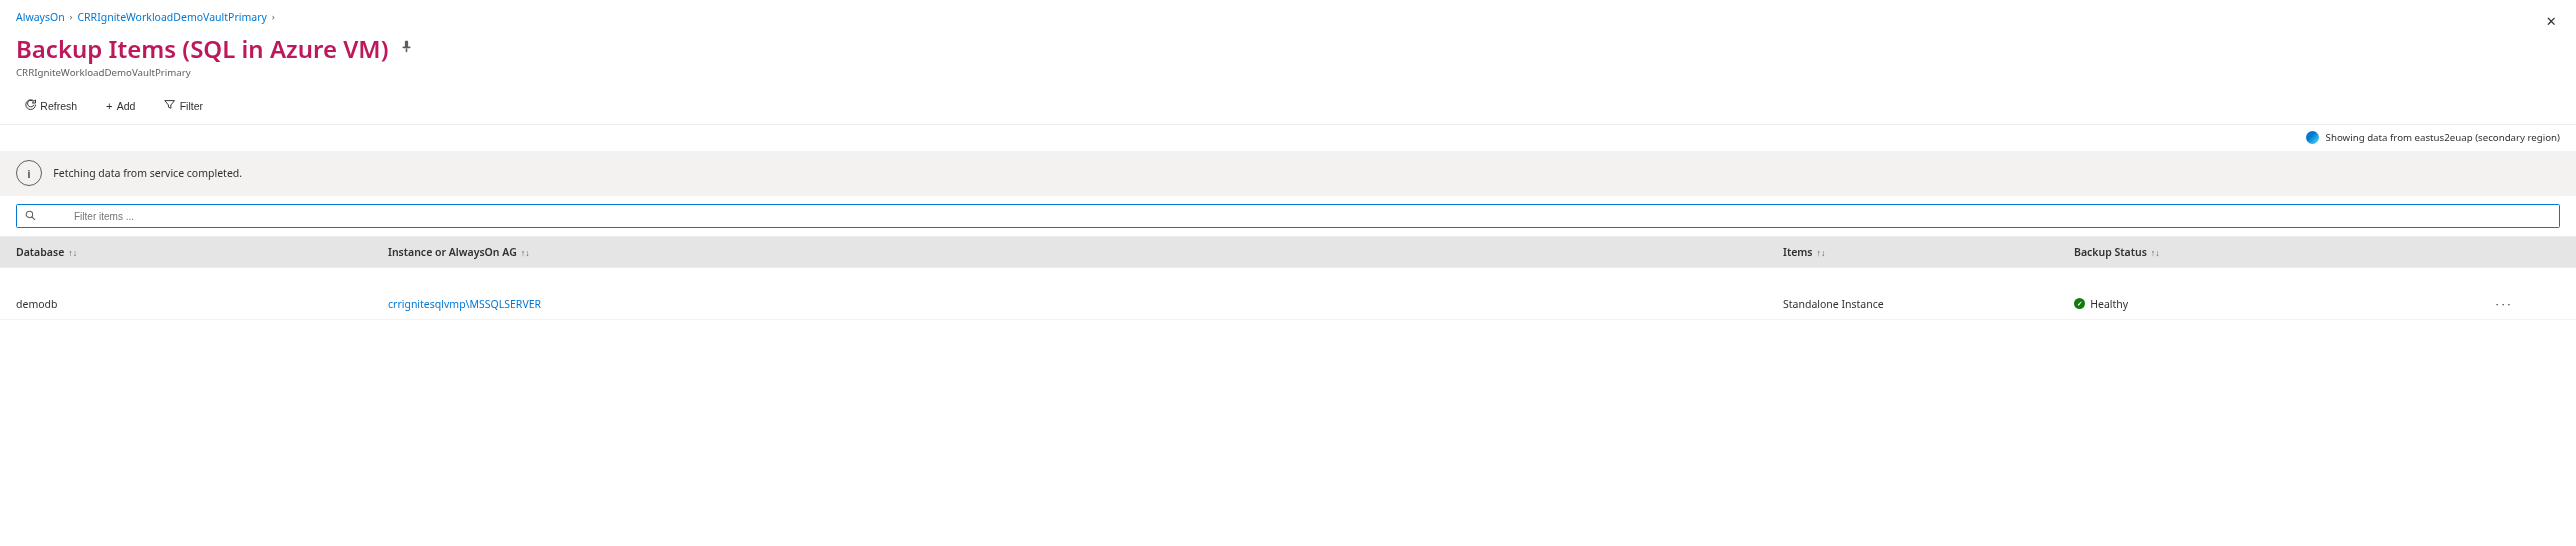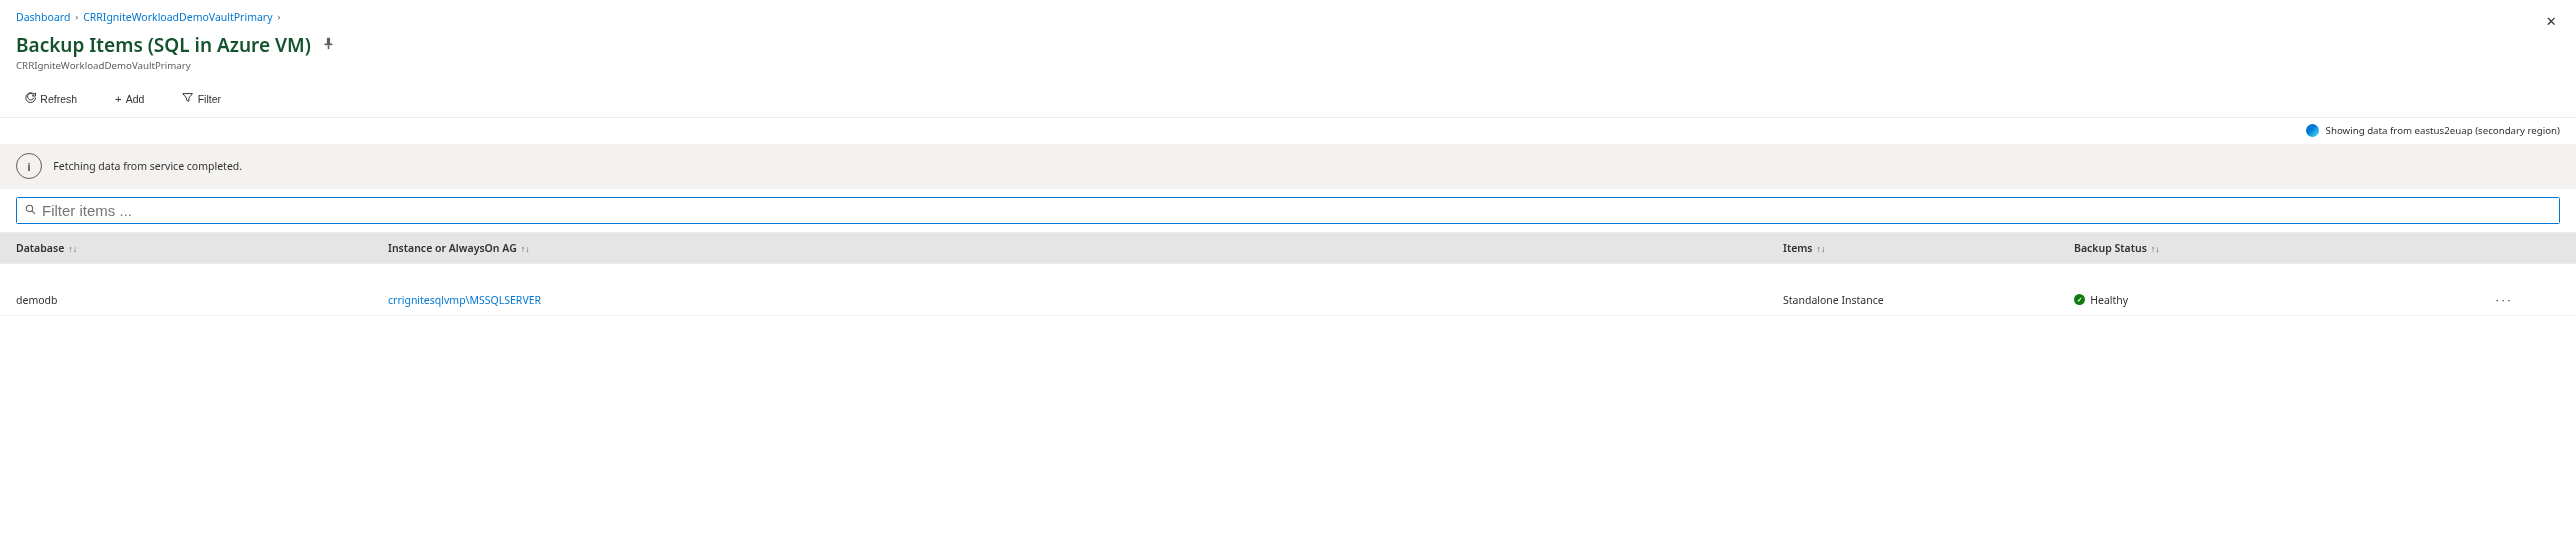--- a/index.html
+++ b/index.html
@@ -32,23 +32,23 @@
       color: #605e5c;
       font-size: 9.7px;
     }
     .title-row {
       padding: 3.2px 16px 1.6px 16px;
       display: flex;
       align-items: center;
       gap: 11.3px;
     }
     .page-title {
-      font-size: 19px;
+      font-size: 24px;
       font-weight: 600;
-      color: #14532d;
+      color: #be185d;
     }
     .title-icon {
       color: #605e5c;
       font-size: 13px;
       cursor: pointer;
     }
     .close-btn {
       position: absolute;
       right: 19.4px;
       top: 14.6px;
@@ -61,21 +61,21 @@
     }
     .subtitle {
       padding: 0 16px 8px 16px;
       font-size: 9.7px;
       color: #605e5c;
     }
     .toolbar {
       padding: 6.5px 16px;
       display: flex;
       align-items: center;
-      gap: 20px;
+      gap: 11px;
       border-bottom: 0.8px solid #edebe9;
     }
     .toolbar-btn {
       display: flex;
       align-items: center;
       gap: 4px;
       padding: 4px 8px;
       border: 0.8px solid transparent;
       background: transparent;
       cursor: pointer;
@@ -138,24 +138,25 @@
       align-items: center;
       border: 1.2px solid #0078d4;
       border-radius: 1.6px;
       padding: 4px 8px;
       gap: 6.5px;
       background: #fff;
     }
     .filter-input-wrapper input {
       border: none;
       outline: none;
-      font-size: 15px;
+      font-size: 10px;
       color: #605e5c;
       flex: 1;
       background: transparent;
+      margin-left: 32px;
     }
     .search-icon-small {
       color: #605e5c;
       font-size: 10.5px;
     }
     .table-header {
       display: grid;
       grid-template-columns: 372px 1fr 291px 421px 65px;
       padding: 8px 16px;
       border-bottom: 1.6px solid #edebe9;
@@ -223,21 +224,21 @@
     }
   </style>
 </head>
 <body>
 
 <div class="page-container">
 
   <button class="close-btn">✕</button>
 
   <div class="breadcrumb-bar">
-    <a class="breadcrumb-link">Dashboard</a>
+    <a class="breadcrumb-link">AlwaysOn</a>
     <span class="breadcrumb-sep">›</span>
     <a class="breadcrumb-link">CRRIgniteWorkloadDemoVaultPrimary</a>
     <span class="breadcrumb-sep">›</span>
   </div>
 
   <div class="title-row">
     <h1 class="page-title">Backup Items (SQL in Azure VM)</h1>
     <span class="title-icon">
       <svg width="13" height="13" viewBox="0 0 16 16" fill="none" xmlns="http://www.w3.org/2000/svg">
         <rect x="6" y="1" width="4" height="8" rx="1" fill="#605e5c"></rect>

